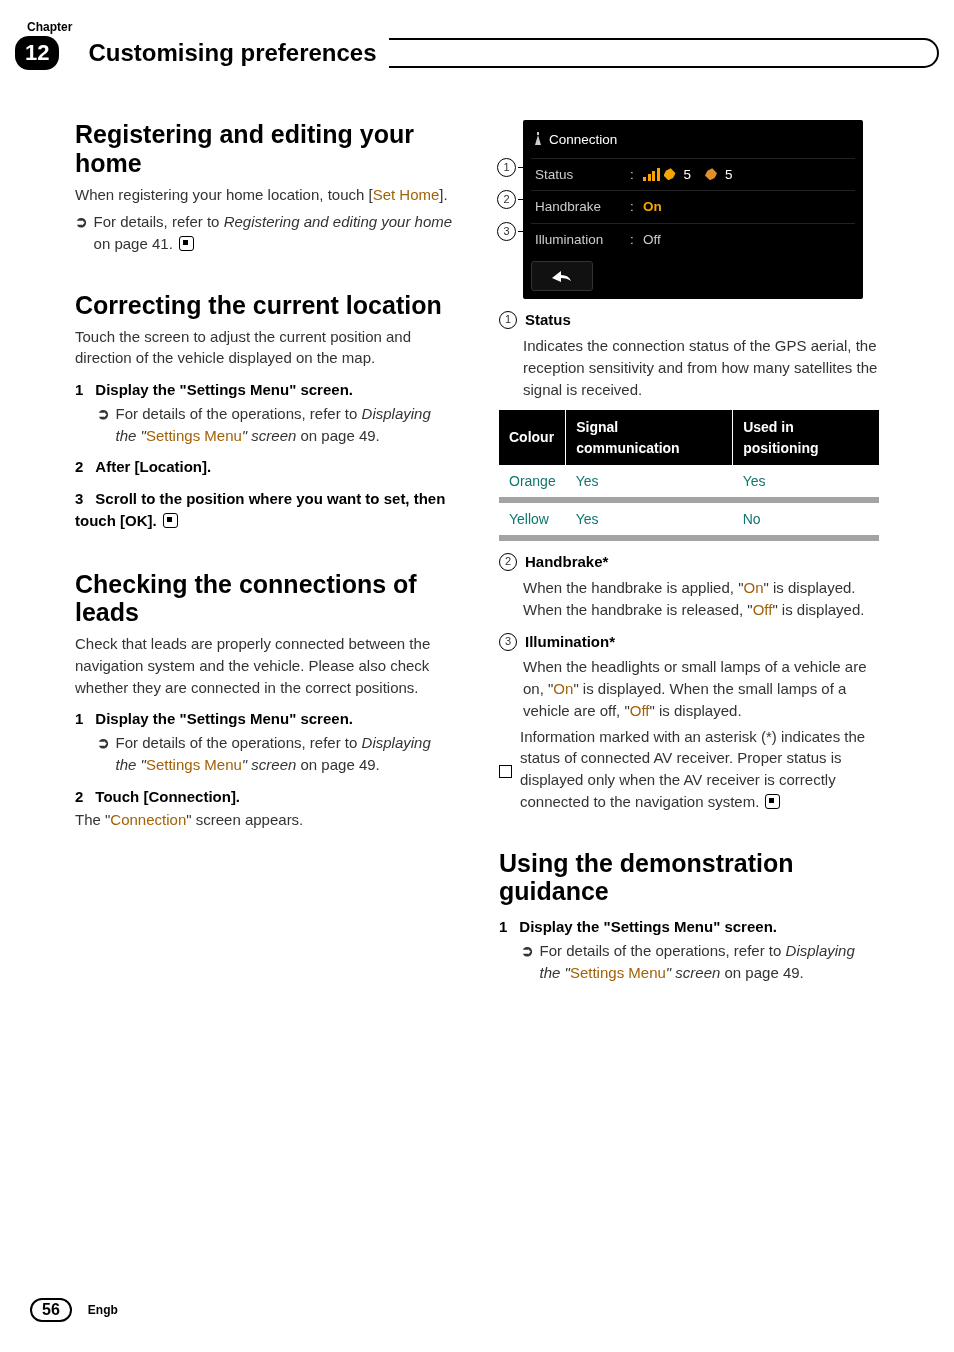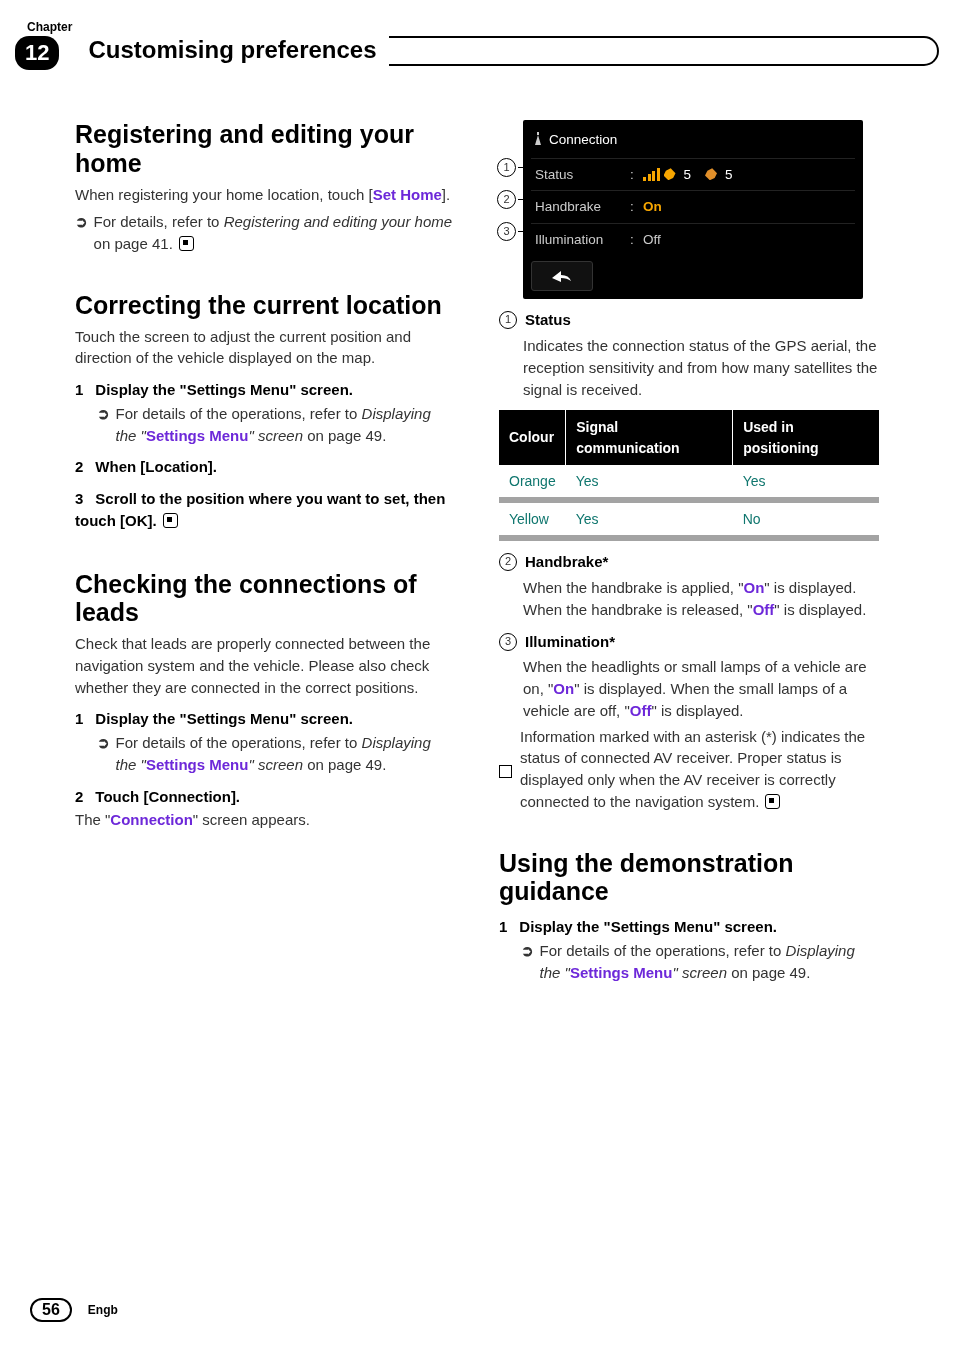--- a/index.html
+++ b/index.html
@@ -16,20 +16,21 @@
     position: relative;
     min-height: 1352px;
   }
   .chapter-label {
     font-size: 12px;
     font-weight: bold;
     margin-left: -48px;
   }
   .header-bar {
     display: flex;
+    align-items: center;
     margin-left: -60px;
     margin-right: -60px;
     margin-top: 2px;
   }
   .chapter-badge {
     background: #000;
     color: #fff;
     font-weight: bold;
     font-size: 22px;
     padding: 4px 10px;
@@ -71,21 +72,21 @@
     font-size: 25px;
     color: #000;
     margin: 0 0 6px 0;
     line-height: 1.15;
   }
   .para { margin: 0 0 6px 0; }
   .xref-line { display: flex; align-items: flex-start; }
   .xref-arrow { font-weight: bold; margin-right: 6px; flex: 0 0 auto; }
   .xref-text { flex: 1; }
   .italic { font-style: italic; }
-  .bold { font-weight: bold; color: #6d28d9; }
+  .bold { font-weight: normal; color: #a16207; }
   .step-line { margin: 10px 0 2px 0; }
   .step-num { font-weight: bold; color: #000; margin-right: 12px; }
   .step-text { font-weight: bold; color: #000; }
   .sub-ref { margin-left: 22px; }
   .spacer-md { height: 36px; }
   .end-mark {
     display: inline-block;
     width: 13px; height: 13px;
     border: 1.5px solid #000;
     border-radius: 3px;
@@ -258,21 +259,21 @@
         <span class="step-num">1</span><span class="step-text">Display the "Settings Menu" screen.</span>
       </p>
       <div class="xref-line sub-ref">
         <span class="xref-arrow">➲</span>
         <span class="xref-text">
           <span>For details of the operations, refer to </span><span class="italic">Displaying the "</span><span class="bold">Settings Menu</span><span class="italic">" screen</span><span> on page 49.</span>
         </span>
       </div>
 
       <p class="step-line">
-        <span class="step-num">2</span><span class="step-text">When [Location].</span>
+        <span class="step-num">2</span><span class="step-text">After [Location].</span>
       </p>
 
       <p class="step-line">
         <span class="step-num">3</span><span class="step-text">Scroll to the position where you want to set, then touch [OK].</span>
         <span class="end-mark"></span>
       </p>
 
       <div class="spacer-md"></div>
 
       <h2 class="section">Checking the connections of leads</h2>

